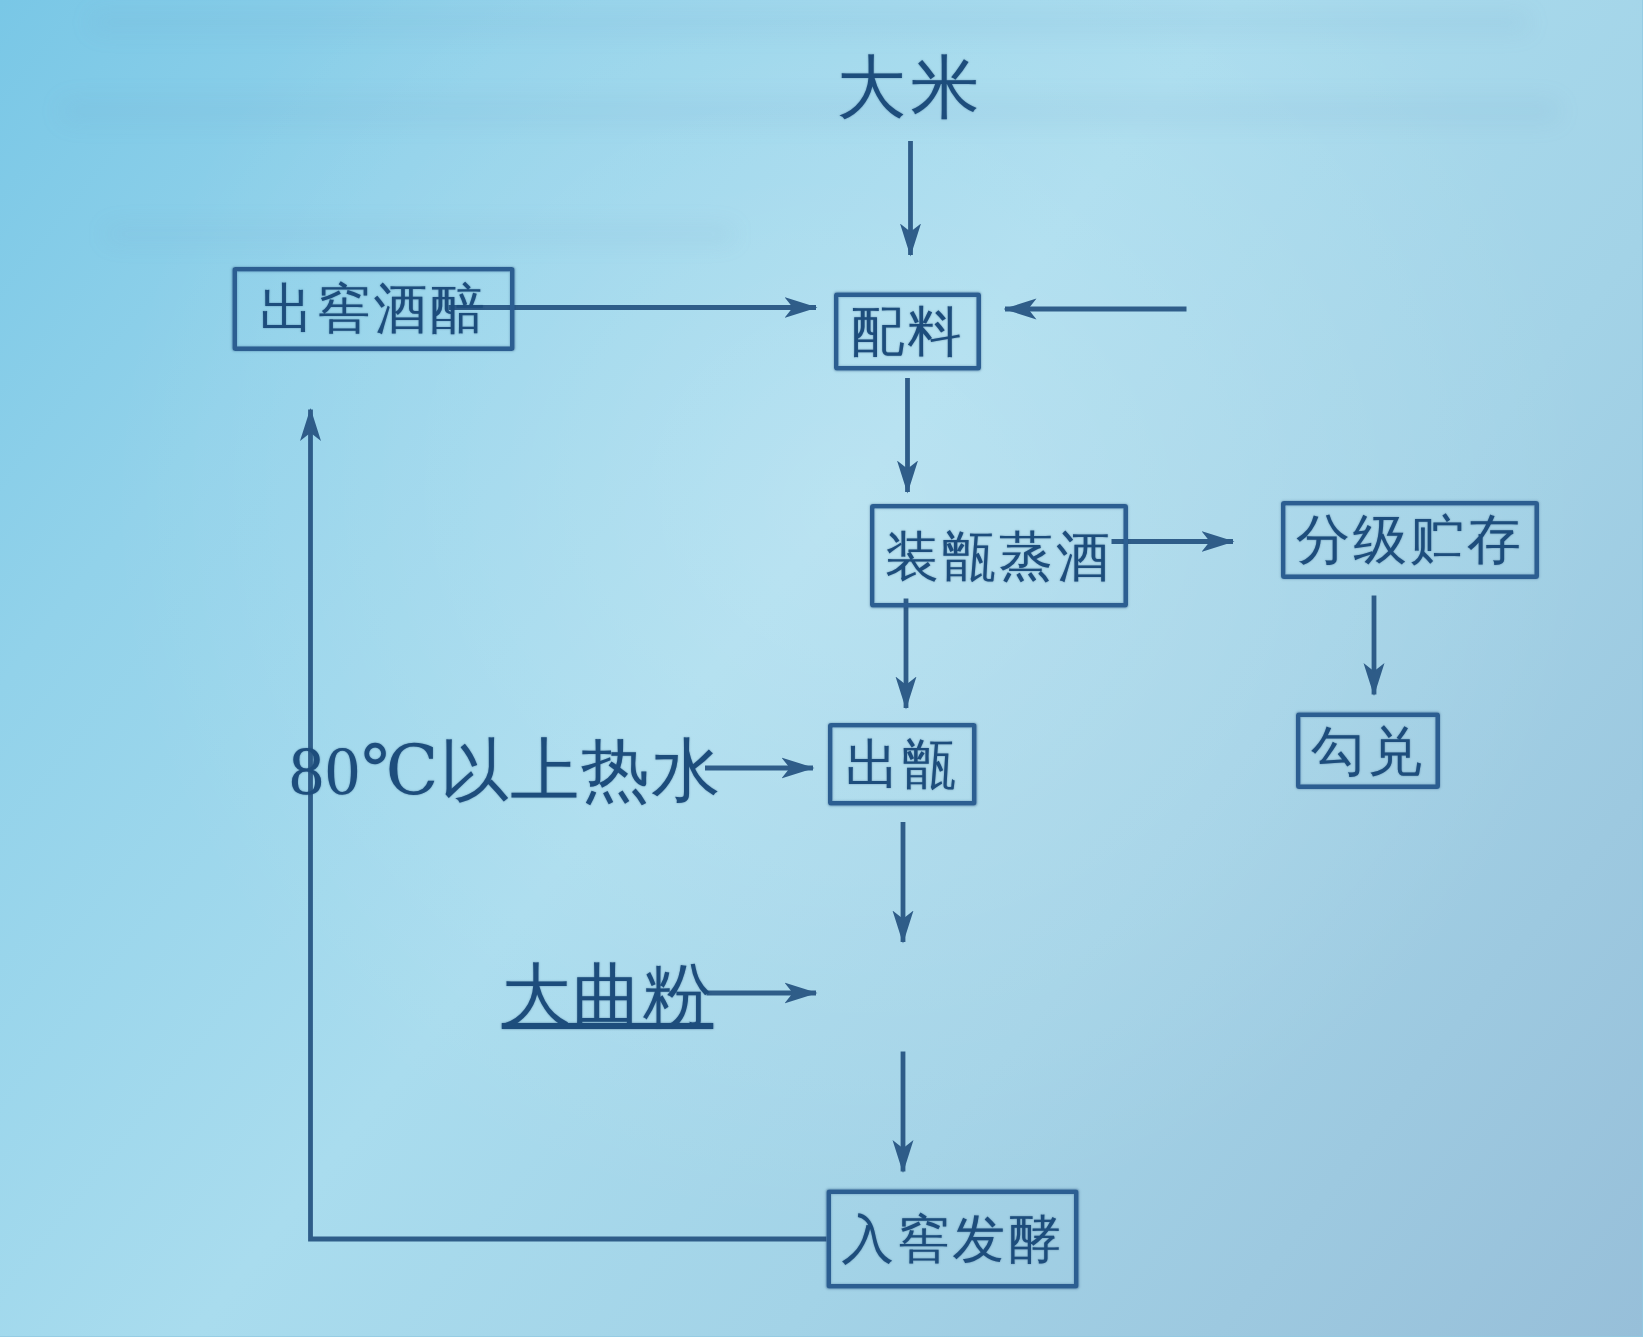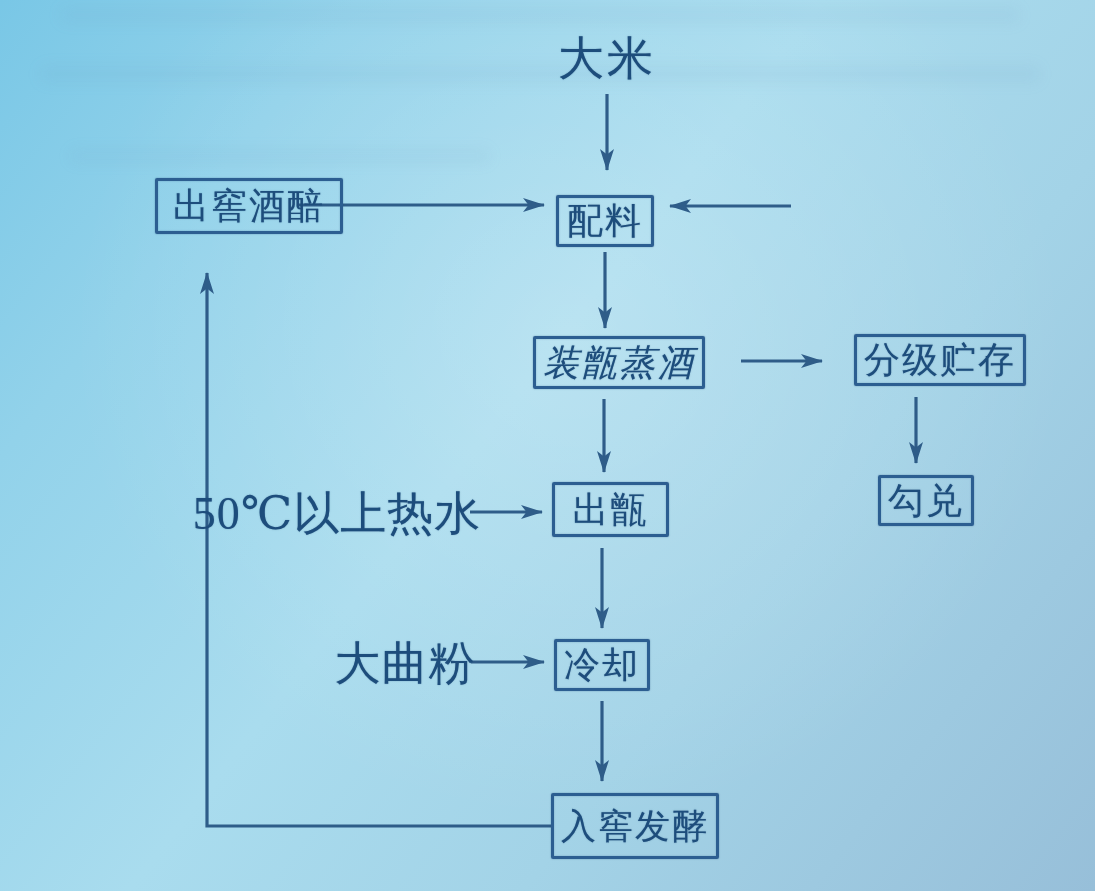--- a/index.html
+++ b/index.html
@@ -91,45 +91,42 @@
 
   <div class="node box fs36" style="left:118px; top:178px; width:188px; height:56px;margin-left:37px;">
     <span>出窖酒醅</span>
   </div>
 
   <div class="node box fs36" style="left:556px; top:195px; width:98px; height:52px;">
     <span>配料</span>
   </div>
 
 
-  <div class="node box fs36" style="left:533px; top:336px; width:172px; height:53px;font-style:italic;">
+  <div class="node box fs36" style="left:580px; top:336px; width:172px; height:69px;">
     <span>装甑蒸酒</span>
   </div>
 
   <div class="node box fs36" style="left:832px; top:334px; width:172px; height:52px;margin-left:22px;">
     <span>分级贮存</span>
   </div>
 
-  <div class="node box fs36" style="left:864px; top:475px; width:96px; height:51px;margin-left:14px;">
+  <div class="node box fs36" style="left:864px; top:475px; width:96px; height:51px;">
     <span>勾兑</span>
   </div>
 
-  <div class="node box fs36" style="left:552px; top:482px; width:117px; height:55px;justify-content:center;">
+  <div class="node box fs36" style="left:552px; top:482px; width:99px; height:55px;justify-content:center;">
     <span>出甑</span>
   </div>
 
   <div class="node fs38" style="left:214px; top:490px; width:246px; height:48px; letter-spacing:1px;">
-    <span>50℃以上热水</span>
+    <span>80℃以上热水</span>
   </div>
 
-  <div class="node box fs36" style="left:554px; top:639px; width:96px; height:52px;">
-    <span>冷却</span>
-  </div>
 
-  <div class="node fs38" style="left:342px; top:640px; width:126px; height:48px; letter-spacing:1px;">
+  <div class="node fs38" style="left:342px; top:640px; width:126px; height:48px; letter-spacing:1px;text-decoration:underline;">
     <span>大曲粉</span>
   </div>
 
   <div class="node box fs36" style="left:551px; top:793px; width:168px; height:66px; font-size:35px;font-family:Liberation Serif, serif;">
     <span>入窖发酵</span>
   </div>
 
 </div>
 
 </body></html>

